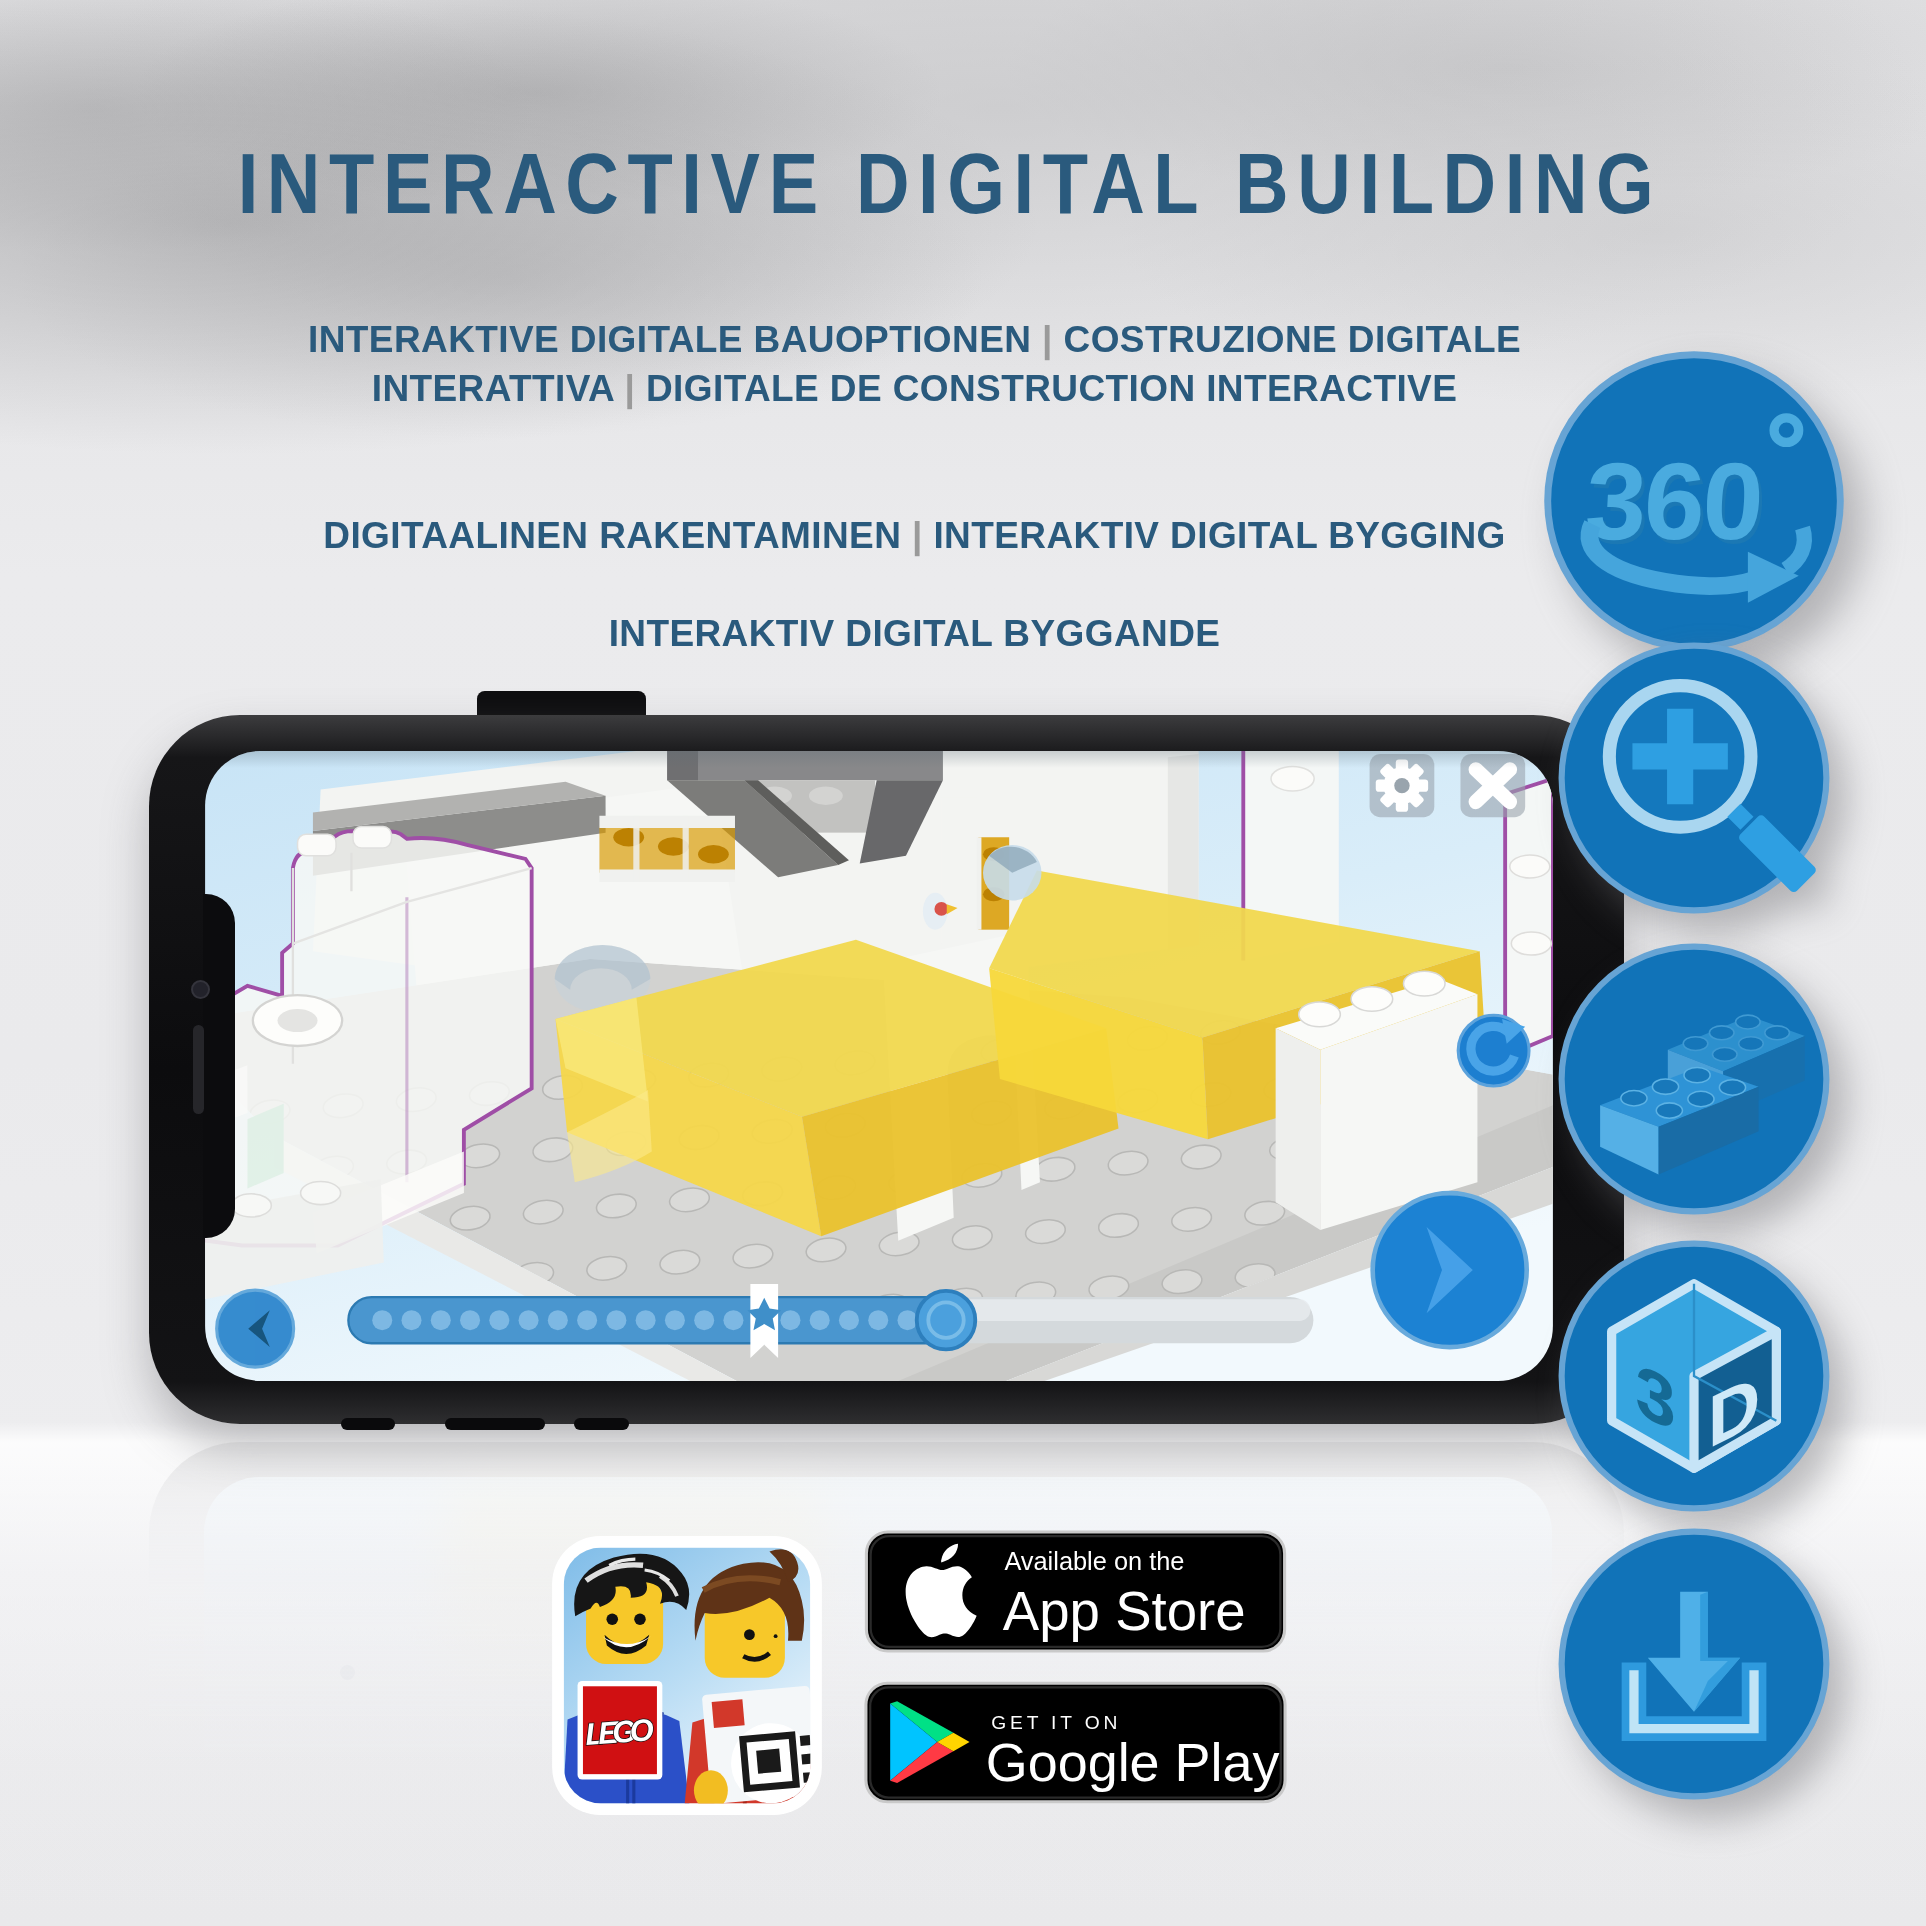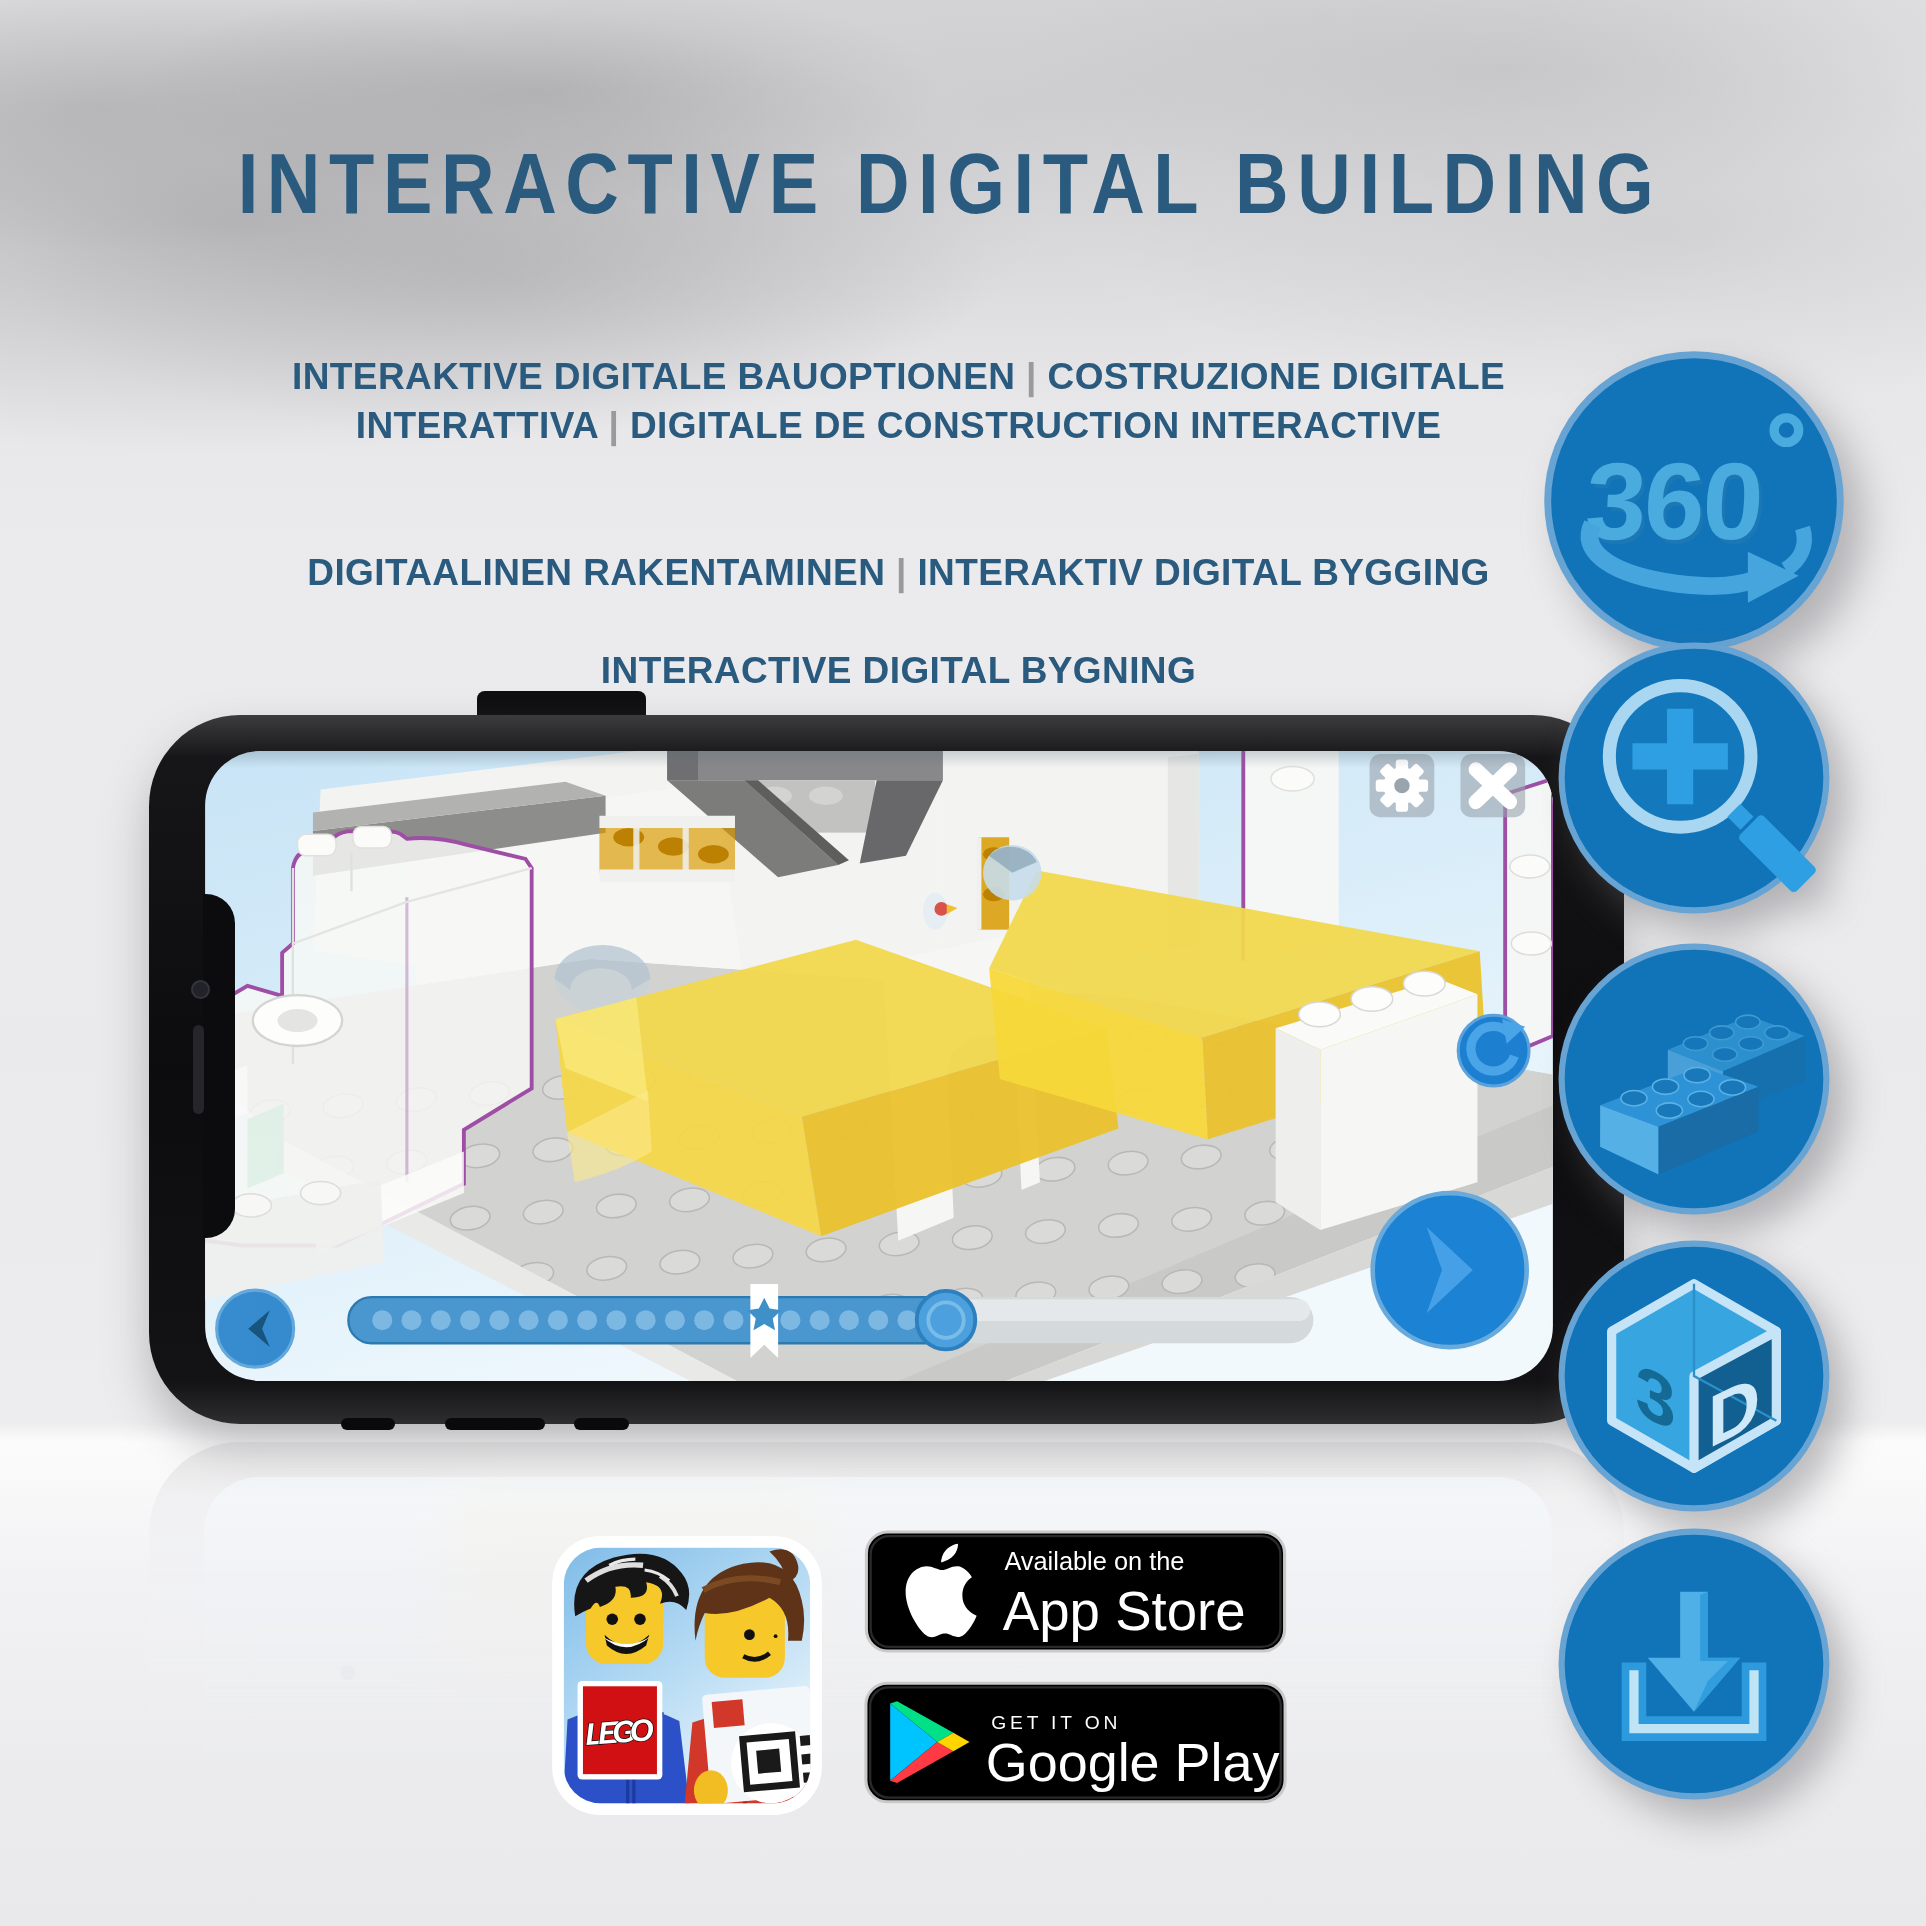--- a/index.html
+++ b/index.html
@@ -22,29 +22,29 @@
     radial-gradient(693px 185px at 1503px 69px, rgba(170,170,172,0.4), rgba(200,200,202,0.0) 72%),
     linear-gradient(180deg,#dedee0 0%,#e5e5e7 14%,#ebebed 30%,#eaeaec 55%,#ededef 75%,#e9e9eb 100%);"></div>
 
 <div class="abs" style="left:0;top:1422px;width:1926px;height:505px;
   background:linear-gradient(180deg, rgba(255,255,255,0) 0%, rgba(255,255,255,0.82) 4%, rgba(248,248,250,0.5) 30%, rgba(240,240,242,0.15) 70%, rgba(238,238,240,0) 100%);"></div>
 
 <div class="abs" id="title" style="left:0;top:134px;width:1900px;text-align:center;
   font-weight:bold;font-size:86px;letter-spacing:10px;color:#2a5a7d;white-space:nowrap;
   transform:scaleX(0.862);">INTERACTIVE DIGITAL BUILDING</div>
 
-<div class="abs" id="sub" style="left:128px;top:315px;width:1541px;text-align:center;
-  font-weight:bold;font-size:37px;line-height:49px;letter-spacing:0.4px;color:#2a5a7d;white-space:nowrap;margin-top:37px;">
+<div class="abs" id="sub" style="left:144px;top:315px;width:1541px;text-align:center;
+  font-weight:bold;font-size:37px;line-height:49px;letter-spacing:0.4px;color:#2a5a7d;white-space:nowrap;">
 <span class="sl">INTERAKTIVE DIGITALE BAUOPTIONEN <span style="color:#9a9a9a">|</span> COSTRUZIONE DIGITALE</span><br>
 <span class="sl">INTERATTIVA <span style="color:#9a9a9a">|</span> DIGITALE DE CONSTRUCTION INTERACTIVE</span><br>
 <br>
 <br>
 <span class="sl">DIGITAALINEN RAKENTAMINEN <span style="color:#9a9a9a">|</span> INTERAKTIV DIGITAL BYGGING</span><br>
 <br>
-<span class="sl">INTERACTIVE DIGITAL BYGNING</span>
+<span class="sl">INTERAKTIV DIGITAL BYGGANDE</span>
 </div>
 
 <svg class="abs" style="left:1540px;top:347px;z-index:6;filter:drop-shadow(20px 23px 20px rgba(110,110,115,0.45));" width="308" height="308" viewBox="0 0 400 400">
   <circle cx="200" cy="200" r="190" fill="#1173b8" stroke="#67a4d4" stroke-width="9"></circle>
   <g>
     <text x="184" y="250" font-family="Liberation Sans, sans-serif" font-weight="bold" font-size="142" text-anchor="middle" fill="#1b78b4" letter-spacing="-3" transform="skewX(-3) translate(4,5)">360</text>
     <text x="184" y="250" font-family="Liberation Sans, sans-serif" font-weight="bold" font-size="142" text-anchor="middle" fill="#4aabdf" letter-spacing="-3" transform="skewX(-3)">360</text>
     <circle cx="320" cy="108" r="16" fill="none" stroke="#4aabdf" stroke-width="12"></circle>
     <path d="M 68 230 C 52 262 86 292 162 305 C 212 314 252 311 276 303" fill="none" stroke="#45a5dc" stroke-width="23"></path>
     <polygon points="270,332 336,297 270,266" fill="#45a5dc"></polygon>

